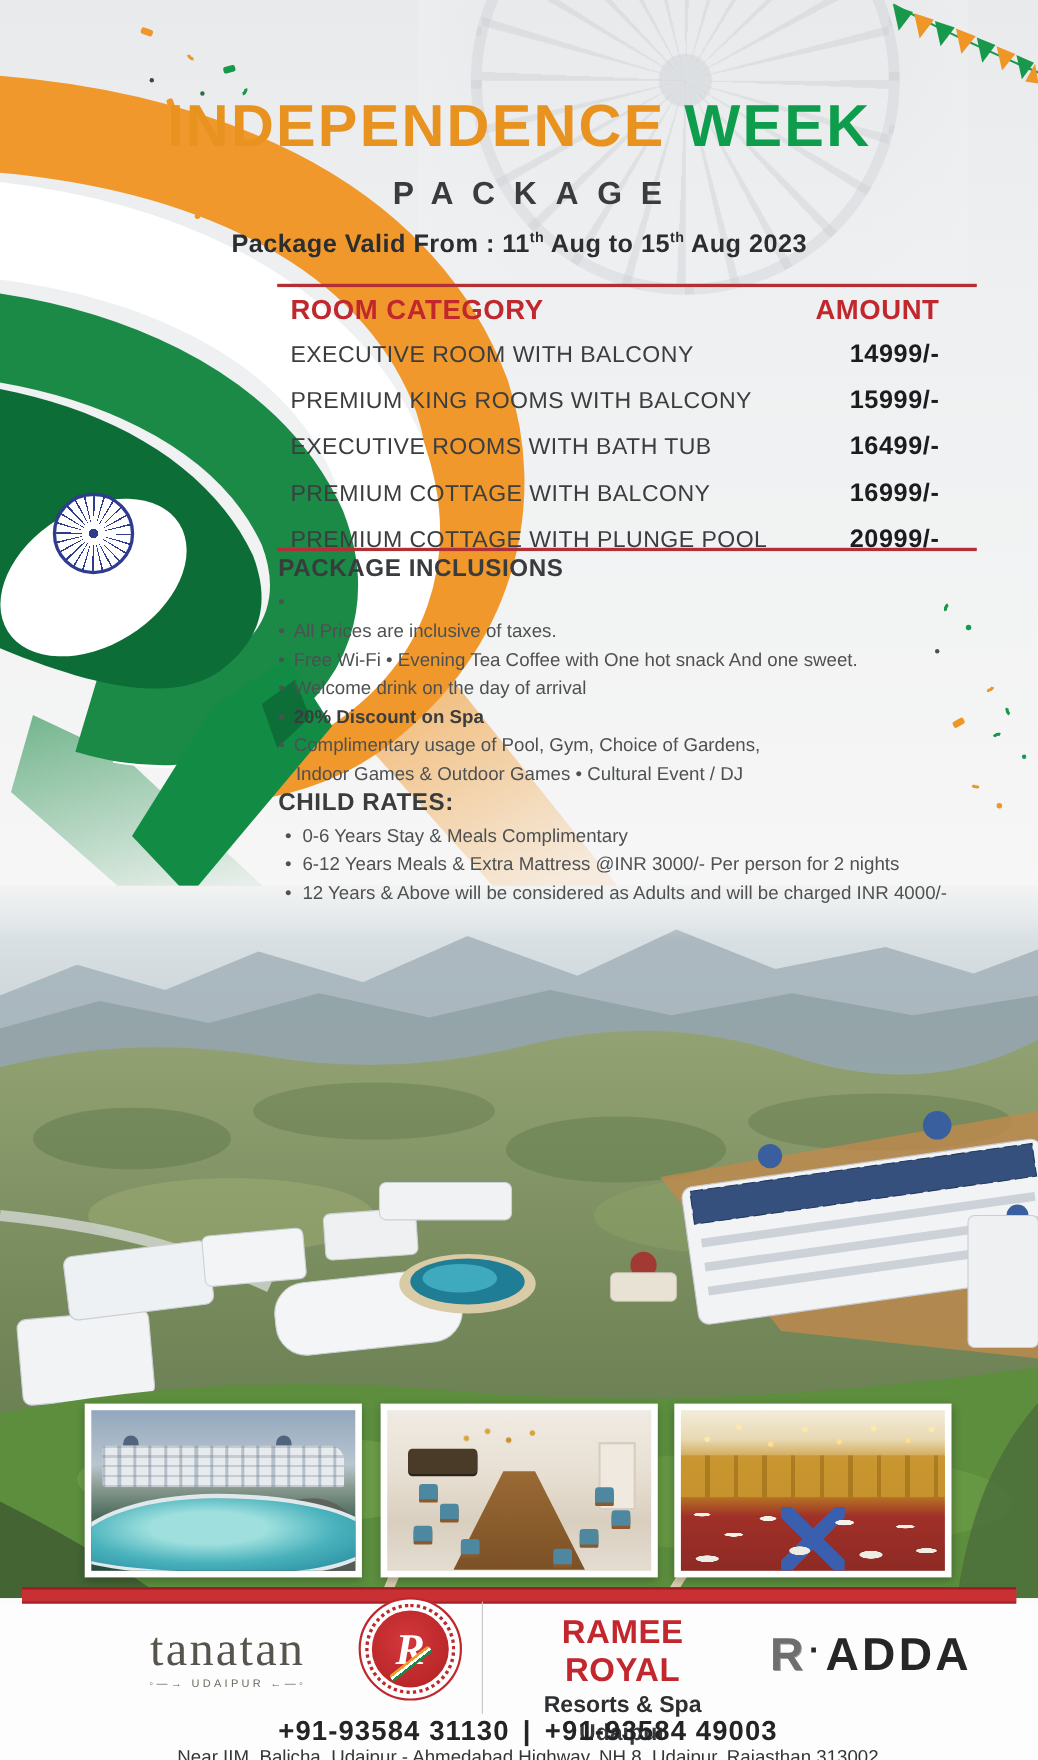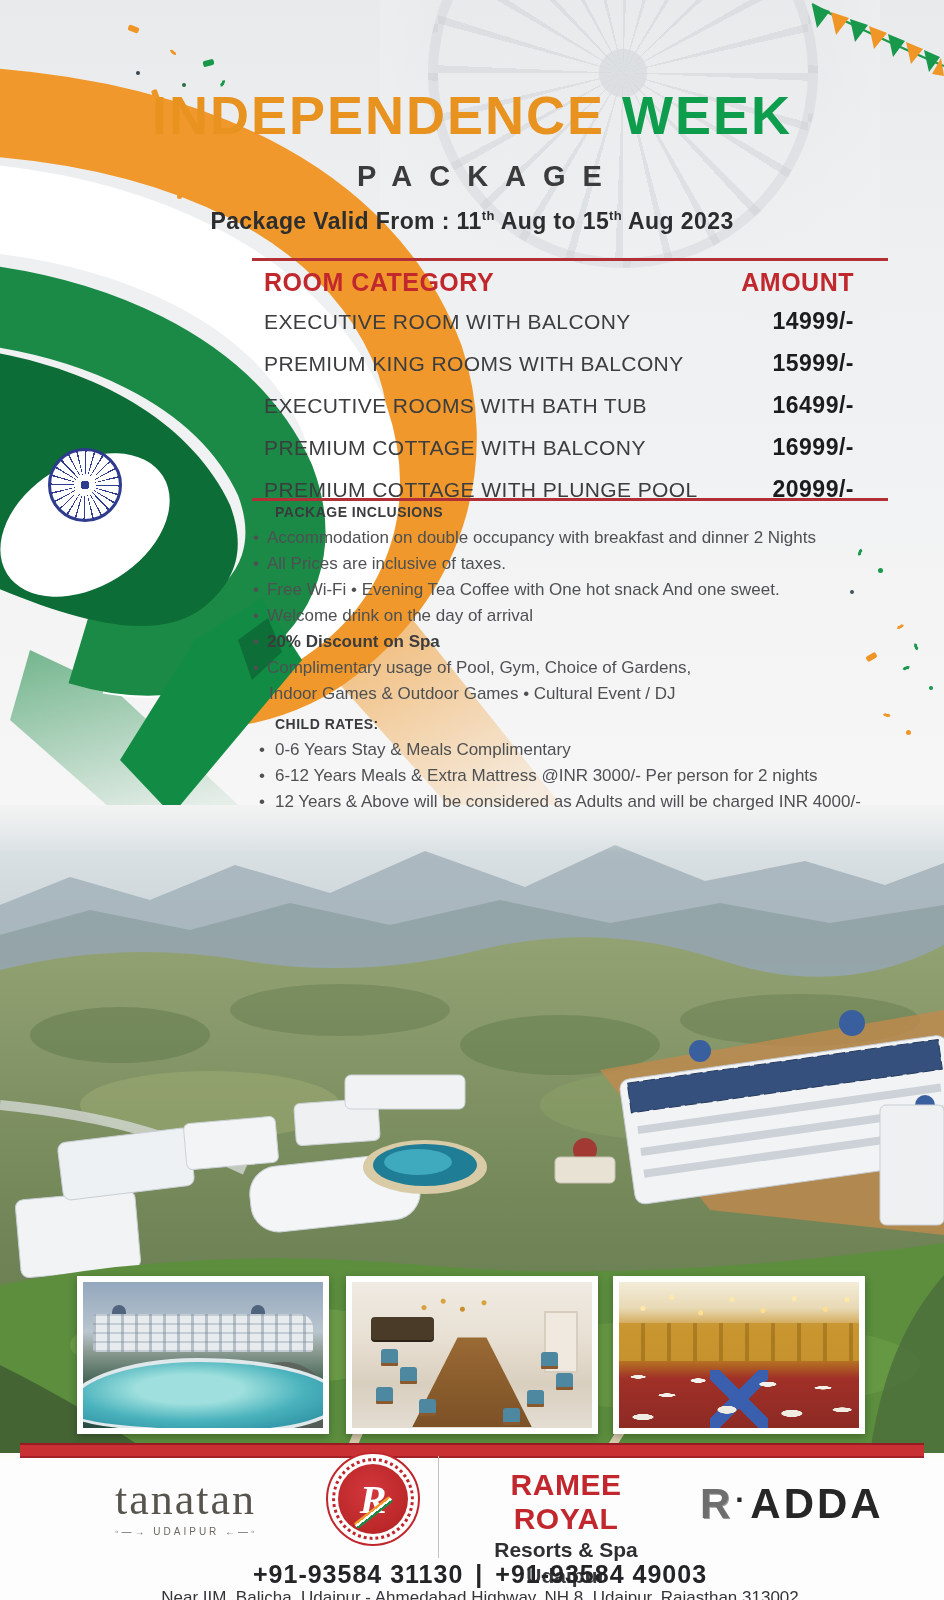--- a/index.html
+++ b/index.html
@@ -49,21 +49,21 @@
   .rate-table { position:absolute; left:264px; top:268px; width:590px; z-index:3; }
   .rt-head { display:flex; justify-content:space-between; font-size:25px; font-weight:800;
     color:#c1282e; letter-spacing:.5px; margin-bottom:11px; }
   .rt-row { display:flex; justify-content:space-between; align-items:baseline; margin-bottom:15px; }
   .rt-cat { font-size:21px; color:#3b3d3f; letter-spacing:.4px; }
   .rt-amt { font-size:23px; font-weight:700; color:#1b1c1e; letter-spacing:.5px; }
 
   
   .inclusions { position:absolute; left:253px; top:504px; width:660px; z-index:3; }
   .child-rates { position:absolute; left:253px; top:716px; width:680px; z-index:3; }
-  .sec-title { font-size:14px; font-weight:700; color:#393b3d; letter-spacing:.5px; margin-bottom:5px;margin-left:22px; }
+  .sec-title { font-size:22px; font-weight:700; color:#393b3d; letter-spacing:.5px; margin-bottom:5px; }
   .b-line { font-size:17px; color:#4e5052; line-height:26px; display:flex; }
   .b-line .bul { margin-right:8px; color:#4e5052; }
   .b-line.bold { font-weight:700; color:#3a3c3e; }
   .b-line.cont { padding-left:16px; }
   .child-rates .b-line .bul { margin-left:6px; margin-right:10px; }
 
   
   .aerial { position:absolute; left:0; top:805px; width:944px; height:648px; overflow:hidden; }
   .aerial svg { display:block; }
   .aerial .fade { position:absolute; left:0; top:0; width:100%; height:48px;
@@ -127,21 +127,21 @@
        radial-gradient(ellipse at 45% 75%, #efece4 0 9px, rgba(0,0,0,0) 10px),
        radial-gradient(ellipse at 62% 40%, #f4f1ea 0 8px, rgba(0,0,0,0) 9px),
        radial-gradient(ellipse at 72% 80%, #efece4 0 10px, rgba(0,0,0,0) 11px),
        radial-gradient(ellipse at 85% 45%, #f4f1ea 0 8px, rgba(0,0,0,0) 9px),
        radial-gradient(ellipse at 93% 75%, #efece4 0 9px, rgba(0,0,0,0) 10px); }
 
   
   .red-bar { position:absolute; left:20px; top:1443px; width:904px; height:15px; background:#c93034;
      box-shadow:inset 0 2px 0 #951d22, inset 0 -2px 0 #a42227; z-index:5; }
   .footer { position:absolute; left:0; top:1458px; width:944px; height:142px; background:#fdfdfd; z-index:5; }
-  .tanatan { position:absolute; left:115px; top:20px; width:230px; text-align:left; }
+  .tanatan { position:absolute; left:92px; top:20px; width:230px; text-align:center; }
   .tanatan-name { font-family:"Liberation Serif", serif; font-size:44px; color:#57544e; letter-spacing:2px; line-height:1; }
   .tanatan-tag { font-size:10px; letter-spacing:3px; color:#6b685f; margin-top:4px; }
   .ramee-logo { position:absolute; left:326px; top:-6px; width:94px; height:94px; border-radius:50%;
      border:2px solid #c0272d; padding:4px; background:#fff; }
   .ramee-logo .chain { width:100%; height:100%; border-radius:50%; border:3px dotted #c0272d; padding:3px; }
   .ramee-logo .disc { width:100%; height:100%; border-radius:50%; background:radial-gradient(circle at 45% 40%, #d3383e, #b1201f);
      color:#fff; display:flex; align-items:center; justify-content:center;
      font-family:"Liberation Serif", serif; font-size:40px; font-style:italic; font-weight:700; position:relative; overflow:hidden; }
   .ramee-logo .tri { position:absolute; left:18%; bottom:26%; width:64%; height:7px; transform:rotate(-38deg);
      background:linear-gradient(180deg,#f29a2c 33%, #ffffff 33% 66%, #1b8a46 66%); border-radius:2px; }
@@ -263,21 +263,20 @@
       <span class="rt-cat">PREMIUM COTTAGE WITH PLUNGE POOL</span>
       <span class="rt-amt">20999/-</span>
     </div>
   </div>
   <div class="rule" style="top:498px"></div>
 
   <div class="inclusions">
     <div class="sec-title">PACKAGE INCLUSIONS</div>
     <div class="b-line">
         <span class="bul">•</span>
-        <span>Accommodation on double occupancy with breakfast and dinner 2 Nights</span>
       </div>
     <div class="b-line">
         <span class="bul">•</span>
         <span>All Prices are inclusive of taxes.</span>
       </div>
     <div class="b-line">
         <span class="bul">•</span>
         <span>Free Wi-Fi   • Evening Tea Coffee with One hot snack And one sweet.</span>
       </div>
     <div class="b-line">

